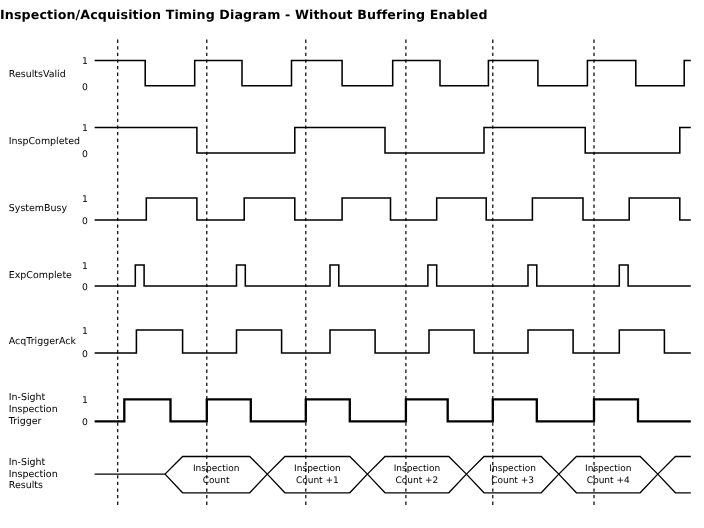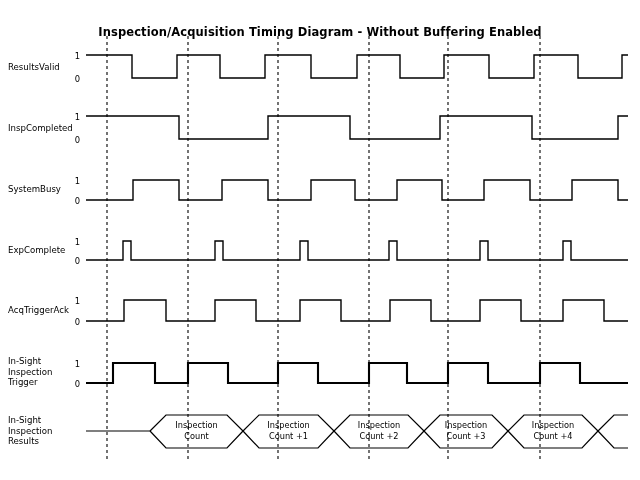--- a/index.html
+++ b/index.html
@@ -19,26 +19,24 @@
     position: relative;
     width: 640px;
     height: 480px;
     background: #ffffff;
   }
   .title {
     position: absolute;
     top: 6px;
     left: 0;
     width: 640px;
-    text-align: center;
     font-size: 11.5px;
     font-weight: bold;
     letter-spacing: 0.1px;
     font-family: "DejaVu Sans", "Liberation Sans", sans-serif;
-    margin-top: 19px;
   }
   svg#timing-svg {
     position: absolute;
     top: 0;
     left: 0;
     width: 640px;
     height: 480px;
   }
   .wave-line {
     fill: none;

